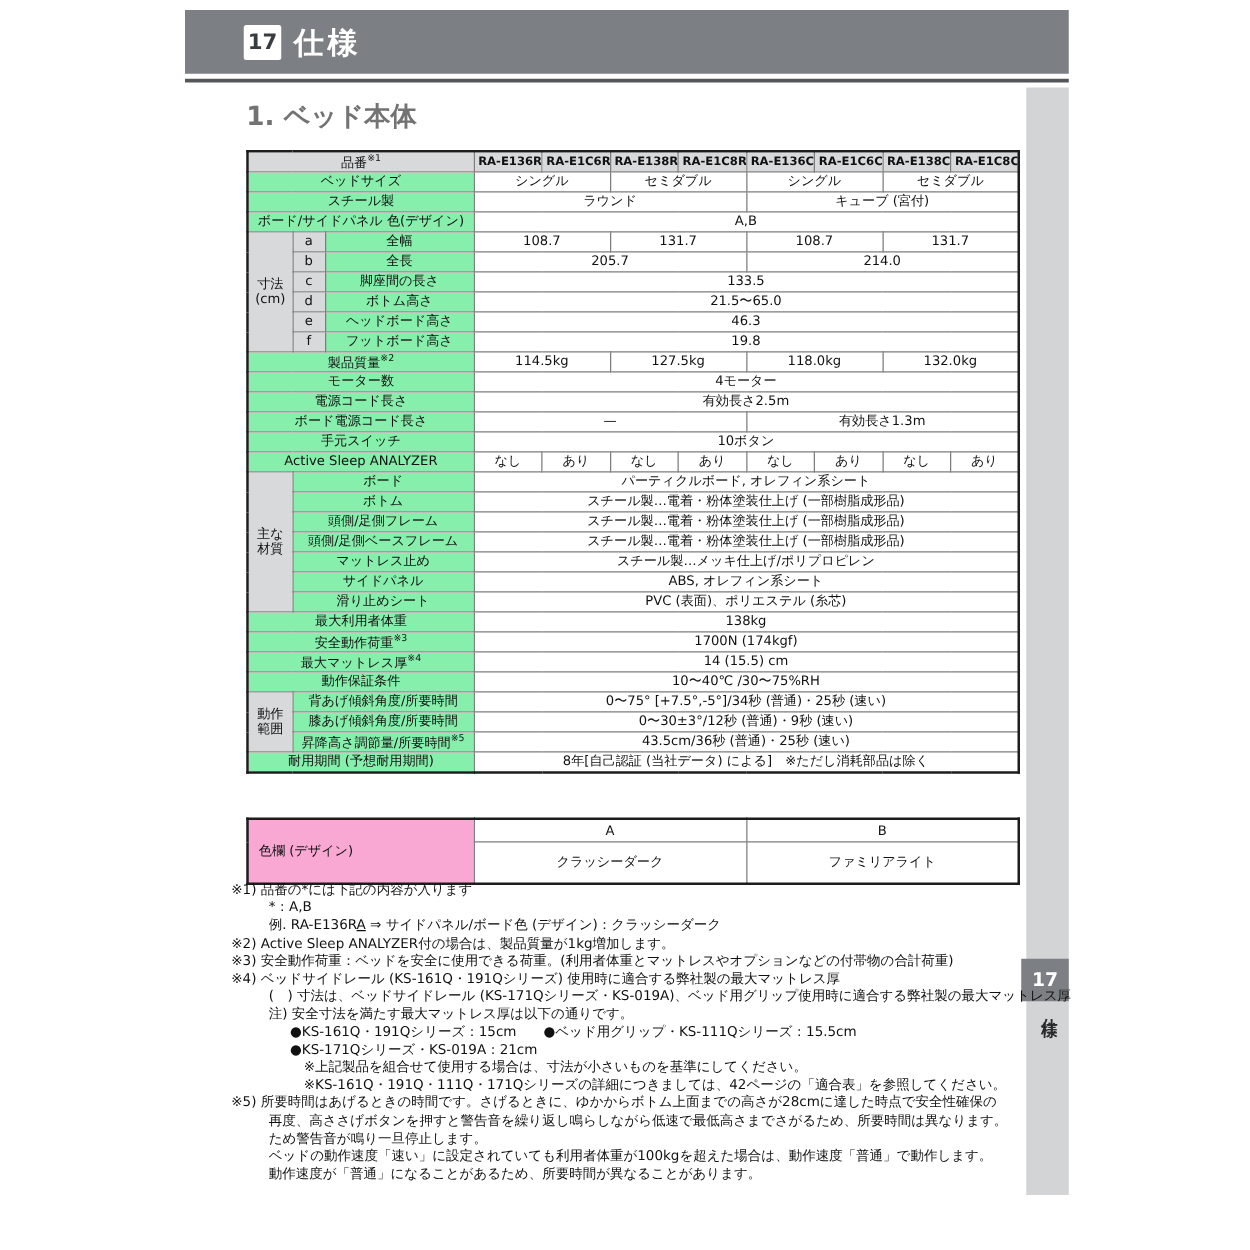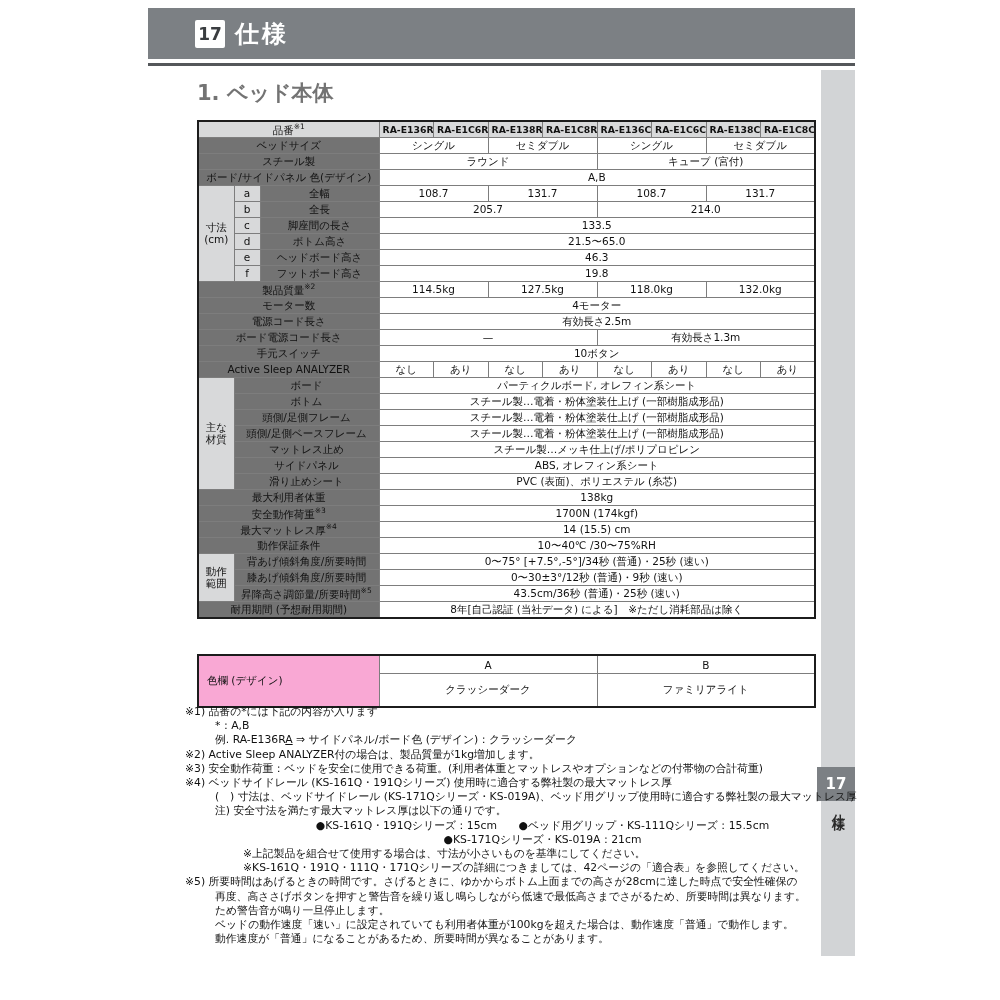--- a/index.html
+++ b/index.html
@@ -20,35 +20,35 @@
   .side-label{position:absolute;left:821px;top:804px;width:34px;display:flex;justify-content:center;}
   .side-label span{writing-mode:vertical-rl;font-weight:bold;font-size:13px;color:#2a2a2a;letter-spacing:2px;}
   
   .page-title{position:absolute;left:197px;top:79px;font-size:21px;font-weight:bold;color:#737373;}
   
   table.spec{position:absolute;left:197px;top:120px;width:617px;border-collapse:collapse;
              table-layout:fixed;font-size:10.5px;color:#111;border:2px solid #1c1c1c;}
   table.spec td{border:1px solid #7d7d7d;height:15px;padding:0 3px;text-align:center;
                 white-space:nowrap;overflow:hidden;line-height:1.05;}
   td.g{background:#d8d9da;}
-  td.lbl{background:#737373;text-align:left;padding-left:5px;}
+  td.lbl{background:#86efac;text-align:left;padding-left:5px;}
   td.mdl{background:#d8d9da;font-weight:bold;font-size:9.3px;padding:0 1px;}
   td.grp{background:#d8d9da;text-align:center;padding:0 1px;white-space:normal;}
   sup{font-size:7.5px;}
   table.colors{position:absolute;left:197px;top:654px;width:617px;border-collapse:collapse;
                table-layout:fixed;font-size:10.5px;color:#111;border:2px solid #1c1c1c;}
   table.colors td{border:1px solid #7d7d7d;text-align:center;padding:0 3px;}
   table.colors td.lbl{background:#f9a8d4;text-align:left;padding-left:8px;}
   tr.r-a td{height:17px;}
   tr.r-b td{height:32px;}
   
   .footnotes{position:absolute;left:185px;top:705px;width:668px;font-size:10.8px;
              line-height:14.2px;color:#111;white-space:nowrap;}
   .fn-l1{padding-left:30px;}
-  .fn-l2{padding-left:47px;text-align:center;}
+  .fn-l2{padding-left:47px;}
   .fn-l3{padding-left:58px;}
   .ul{text-decoration:underline;}
   .page-number{position:absolute;left:148px;top:955px;width:707px;text-align:center;
                font-size:15px;color:#6d28d9;}
 </style>
 </head>
 <body>
 
 <div class="page">
 

